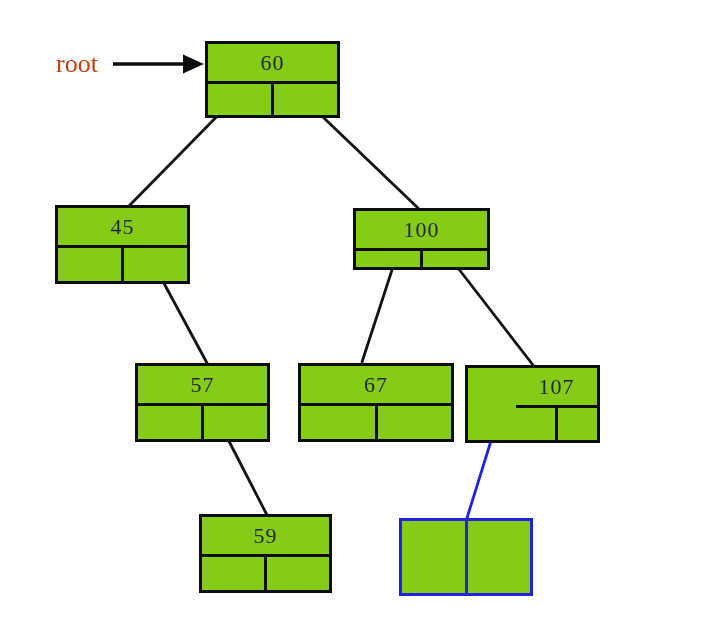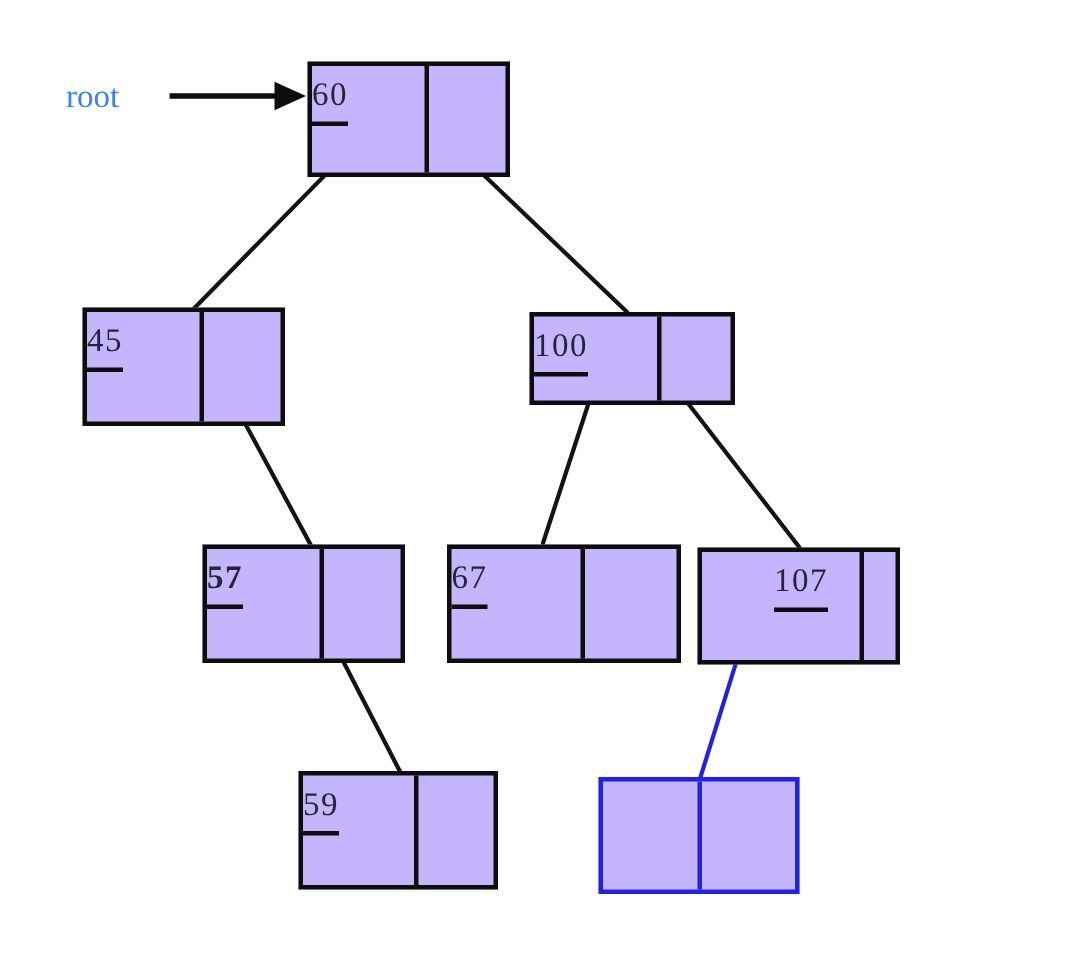--- a/index.html
+++ b/index.html
@@ -32,23 +32,23 @@
     stroke: #0d0d0d;
     stroke-width: 3.6;
   }
   svg.edges polygon.arrow-head {
     fill: #0d0d0d;
   }
   .node {
     position: absolute;
     box-sizing: border-box;
     border: 3px solid #0d0d0d;
-    background: #c4b5fd;
+    background: #84cc16;
     display: flex;
-    flex-direction: row;
+    flex-direction: column;
   }
   .node .value-cell {
     height: 37px;
     border-bottom: 3px solid #0d0d0d;
     display: flex;
     align-items: center;
     justify-content: center;
     font-size: 22px;
     color: #25253a;
     line-height: 1;
@@ -68,28 +68,28 @@
     border-color: var(--accent, #2121e8);
   }
   .node.highlighted .value-cell {
     border-bottom-color: var(--accent, #2121e8);
   }
   .node.highlighted .pointer-cell.left {
     border-right-color: var(--accent, #2121e8);
   }
   .root-label {
     position: absolute;
-    left: 44px;
+    left: 56px;
     top: 51px;
     width: 52px;
     height: 26px;
     display: flex;
     align-items: center;
-    font-size: 22px;
-    color: #3b82f6;
+    font-size: 26px;
+    color: #c2410c;
     line-height: 1;
   }
 </style>
 </head>
 <body>
 
 <div class="canvas">
 
   <svg class="edges" viewBox="0 0 722 644">
     <line class="arrow-shaft" x1="113" y1="64" x2="186" y2="64"></line>
@@ -123,21 +123,21 @@
   </div>
 
   <div class="node" style="left:353px; top:208px; width:137px; height:62px;">
     <div class="value-cell">100</div>
     <div class="pointer-row">
       <div class="pointer-cell left"></div>
       <div class="pointer-cell right"></div>
     </div>
   </div>
 
-  <div class="node" style="left:135px; top:363px; width:135px; height:79px;font-weight:bold;">
+  <div class="node" style="left:135px; top:363px; width:135px; height:79px;">
     <div class="value-cell">57</div>
     <div class="pointer-row">
       <div class="pointer-cell left"></div>
       <div class="pointer-cell right"></div>
     </div>
   </div>
 
   <div class="node" style="left:298px; top:363px; width:156px; height:79px;">
     <div class="value-cell">67</div>
     <div class="pointer-row">

